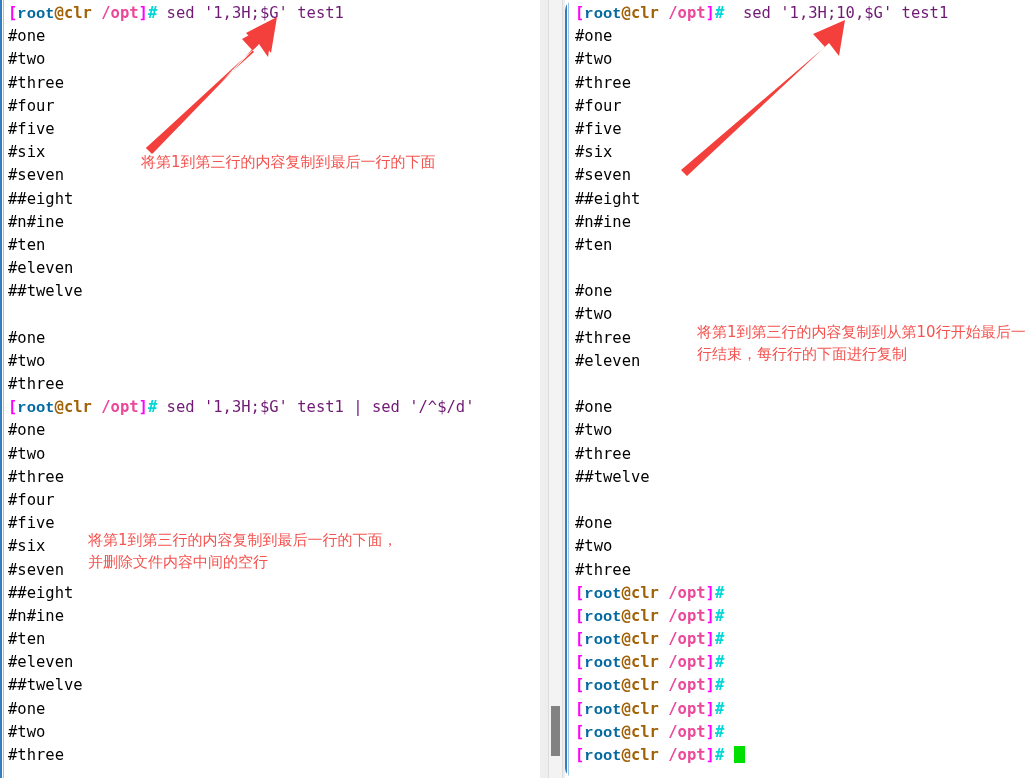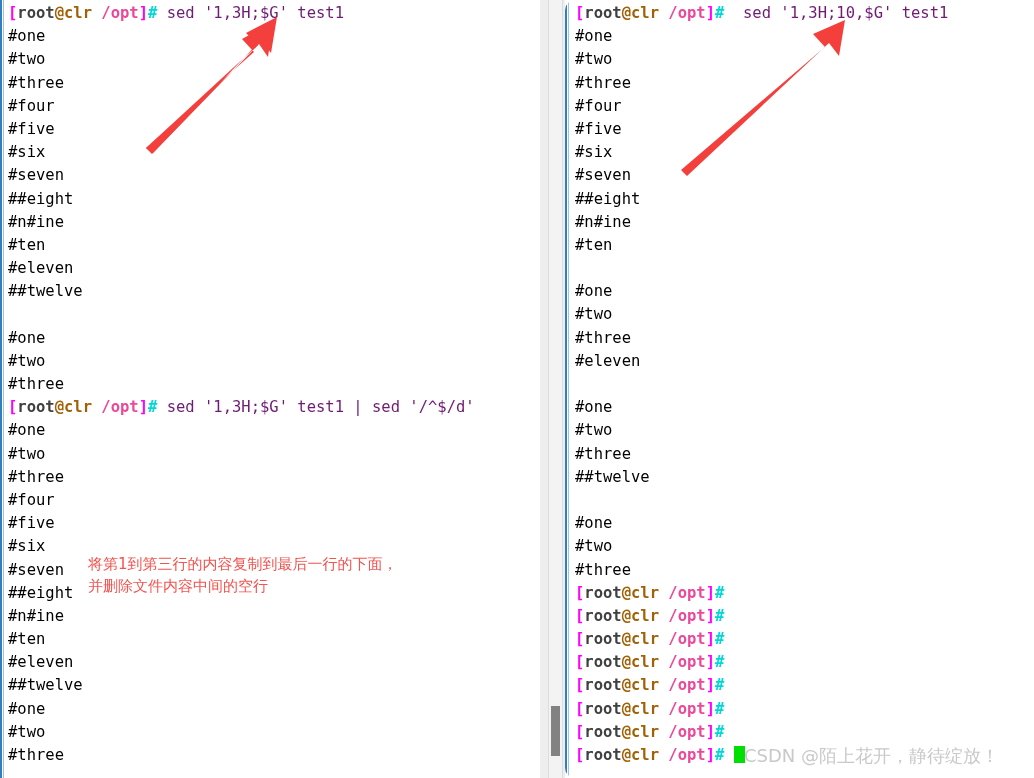--- a/index.html
+++ b/index.html
@@ -36,21 +36,21 @@
     white-space:pre;
     color:#000000;
   }
   #panel-right .lines{left:10px;}
 
   .line{height:23.2px;white-space:pre;}
   .line.blank{color:transparent;}
 
   
   .pk{color:#ff00ff;font-weight:bold;}   
-  .pu{color:#404040;font-weight:bold;}   
+  .pu{color:#0369a1;font-weight:bold;font-family:Liberation Mono, monospace;}   
   .pa{color:#a16207;font-weight:bold;}   
   .pd{color:#ec4899;font-weight:bold;}   
   .ph{color:#00d7d7;font-weight:bold;}   
   .cmd{color:#701a75;}
 
   .cursor{
     display:inline-block;width:11px;height:17px;
     background:#00e000;vertical-align:-3px;
   }
 
@@ -71,21 +71,21 @@
   
   .annot{
     position:absolute;
     color:#f4534f;
     font-family:"DejaVu Sans","Liberation Sans",sans-serif;
     font-size:15px;
     line-height:22px;
     white-space:pre-wrap;
   }
   #annot-left-1{left:141px;top:151px;width:380px;}
-  #annot-left-2{left:88px;top:529px;width:310px;margin-top:24px;}
+  #annot-left-2{left:88px;top:529px;width:310px;}
   #annot-right-1{left:697px;top:321px;width:330px;}
 
   
   .arrow{position:absolute;pointer-events:none;}
   #arrow-left{left:130px;top:5px;}
   #arrow-right{left:665px;top:10px;}
 
   
   #watermark{
     position:absolute;left:744px;top:744px;
@@ -109,25 +109,26 @@
   <div id="gutter"></div>
   <div id="scroll-track"></div>
   <div id="scroll-thumb"></div>
 
   <div class="panel" id="panel-right">
     <div class="edge"></div>
     <div class="edge2"></div>
     <div class="lines" id="right-lines"><div class="line"><span class="pk">[</span><span class="pu">root</span><span class="pa">@clr</span><span class="pd"> /opt</span><span class="pk">]</span><span class="ph">#</span><span class="cmd">  sed '1,3H;10,$G' test1</span></div><div class="line">#one</div><div class="line">#two</div><div class="line">#three</div><div class="line">#four</div><div class="line">#five</div><div class="line">#six</div><div class="line">#seven</div><div class="line">##eight</div><div class="line">#n#ine</div><div class="line">#ten</div><div class="line blank">&nbsp;</div><div class="line">#one</div><div class="line">#two</div><div class="line">#three</div><div class="line">#eleven</div><div class="line blank">&nbsp;</div><div class="line">#one</div><div class="line">#two</div><div class="line">#three</div><div class="line">##twelve</div><div class="line blank">&nbsp;</div><div class="line">#one</div><div class="line">#two</div><div class="line">#three</div><div class="line"><span class="pk">[</span><span class="pu">root</span><span class="pa">@clr</span><span class="pd"> /opt</span><span class="pk">]</span><span class="ph">#</span></div><div class="line"><span class="pk">[</span><span class="pu">root</span><span class="pa">@clr</span><span class="pd"> /opt</span><span class="pk">]</span><span class="ph">#</span></div><div class="line"><span class="pk">[</span><span class="pu">root</span><span class="pa">@clr</span><span class="pd"> /opt</span><span class="pk">]</span><span class="ph">#</span></div><div class="line"><span class="pk">[</span><span class="pu">root</span><span class="pa">@clr</span><span class="pd"> /opt</span><span class="pk">]</span><span class="ph">#</span></div><div class="line"><span class="pk">[</span><span class="pu">root</span><span class="pa">@clr</span><span class="pd"> /opt</span><span class="pk">]</span><span class="ph">#</span></div><div class="line"><span class="pk">[</span><span class="pu">root</span><span class="pa">@clr</span><span class="pd"> /opt</span><span class="pk">]</span><span class="ph">#</span></div><div class="line"><span class="pk">[</span><span class="pu">root</span><span class="pa">@clr</span><span class="pd"> /opt</span><span class="pk">]</span><span class="ph">#</span></div><div class="line"><span class="pk">[</span><span class="pu">root</span><span class="pa">@clr</span><span class="pd"> /opt</span><span class="pk">]</span><span class="ph">#</span> <span class="cursor"></span></div></div>
   </div>
 
+  <div class="annot" id="annot-left-1">将第1到第三行的内容复制到最后一行的下面</div>
   <div class="annot" id="annot-left-2">将第1到第三行的内容复制到最后一行的下面，并删除文件内容中间的空行</div>
+  <div class="annot" id="annot-right-1">将第1到第三行的内容复制到从第10行开始最后一行结束，每行行的下面进行复制</div>
 
   <svg class="arrow" id="arrow-left" width="170" height="160">
     <polygon points="16,143 124,47 112,34 143,17 138,52 129,39 23,148" fill="#f4403c"></polygon>
     <polygon points="16,143 128,40 116,28 147,12 141,48 131,35 22,149" fill="#f4403c"></polygon>
   </svg>
   <svg class="arrow" id="arrow-right" width="195" height="175">
     <polygon points="16,160 160,37 148,24 180,10 174,46 164,33 22,166" fill="#f4403c"></polygon>
   </svg>
 
-  <div id="watermark">CSDN @陌上花开，静待绽放！</div>
 
 </div>
 
 </body></html>

